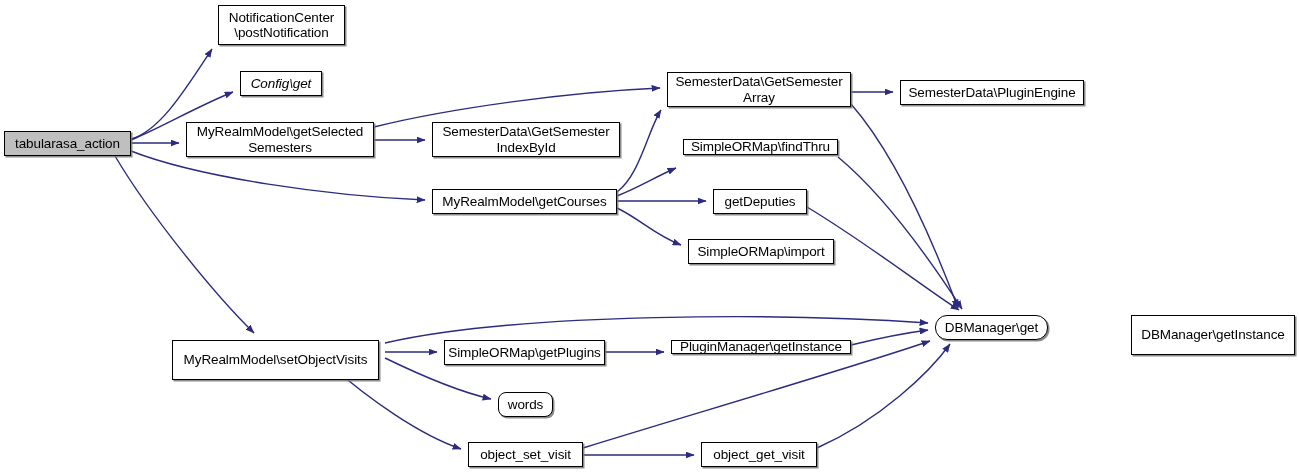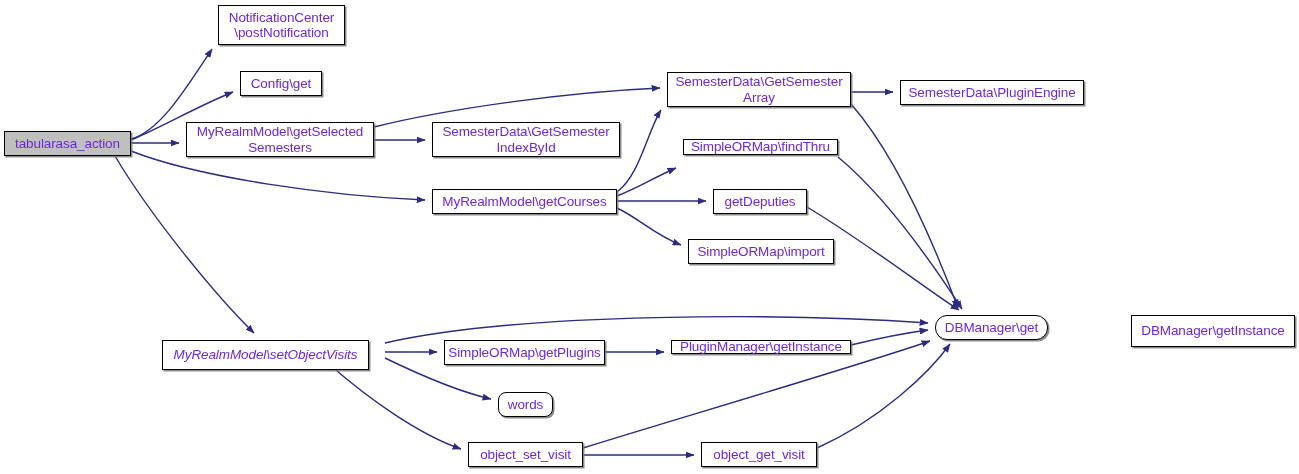--- a/index.html
+++ b/index.html
@@ -22,21 +22,21 @@
     top: 0;
     width: 1299px;
     height: 474px;
     pointer-events: none;
   }
   .node {
     position: absolute;
     box-sizing: border-box;
     border: 1px solid #000000;
     background: #ffffff;
-    color: #6d28d9;
+    color: #000000;
     display: flex;
     align-items: center;
     justify-content: center;
     text-align: center;
     line-height: 1.12;
     font-size: 13.5px;
     letter-spacing: -0.1px;
     white-space: pre-line;
     box-shadow: 1.5px 1.5px 0 0 rgba(120,120,120,0.85);
     z-index: 2;
@@ -79,34 +79,34 @@
         <path d="M 851 345 C 880 338 905 333 928 330" fill="none" stroke="#2b2b7f" stroke-width="1.4" marker-end="url(#arrowhead)"></path>
         <path d="M 583 448 C 700 412 860 365 930 341" fill="none" stroke="#2b2b7f" stroke-width="1.4" marker-end="url(#arrowhead)"></path>
         <path d="M 583 455 L 694 455" fill="none" stroke="#2b2b7f" stroke-width="1.4" marker-end="url(#arrowhead)"></path>
         <path d="M 817 448 C 880 420 930 372 950 344" fill="none" stroke="#2b2b7f" stroke-width="1.4" marker-end="url(#arrowhead)"></path>
       </g>
   </svg>
   <div id="nodes-group">
       <div class="node highlight" style="left: 4px; top: 131px; width: 127px; height: 25px; text-align: right;">tabularasa_action</div>
       <div class="node" style="left: 218px; top: 5px; width: 127px; height: 40px;">NotificationCenter
 \postNotification</div>
-      <div class="node" style="left: 240px; top: 71px; width: 82px; height: 25px;">Config\get</div>
+      <div class="node" style="left: 240px; top: 71px; width: 82px; height: 25px; font-style: italic;">Config\get</div>
       <div class="node" style="left: 186px; top: 122px; width: 188px; height: 35px;">MyRealmModel\getSelected
 Semesters</div>
       <div class="node" style="left: 432px; top: 122px; width: 188px; height: 35px;">SemesterData\GetSemester
 IndexById</div>
       <div class="node" style="left: 667px; top: 72px; width: 184px; height: 35px;">SemesterData\GetSemester
 Array</div>
       <div class="node" style="left: 900px; top: 80px; width: 184px; height: 25px;">SemesterData\PluginEngine</div>
       <div class="node" style="left: 432px; top: 189px; width: 185px; height: 25px;">MyRealmModel\getCourses</div>
       <div class="node" style="left: 683px; top: 139px; width: 155px; height: 16px;">SimpleORMap\findThru</div>
       <div class="node" style="left: 713px; top: 189px; width: 94px; height: 25px;">getDeputies</div>
       <div class="node" style="left: 688px; top: 239px; width: 146px; height: 25px;">SimpleORMap\import</div>
       <div class="node" style="left: 935px; top: 315px; width: 113px; height: 25px; border-radius: 12px;">DBManager\get</div>
-      <div class="node" style="left: 1131px; top: 315px; width: 164px; height: 32px;">DBManager\getInstance</div>
-      <div class="node" style="left: 162px; top: 340px; width: 207px; height: 30px; font-style: italic;">MyRealmModel\setObjectVisits</div>
+      <div class="node" style="left: 1131px; top: 315px; width: 164px; height: 40px;">DBManager\getInstance</div>
+      <div class="node" style="left: 172px; top: 340px; width: 207px; height: 40px;">MyRealmModel\setObjectVisits</div>
       <div class="node" style="left: 444px; top: 340px; width: 161px; height: 25px;">SimpleORMap\getPlugins</div>
       <div class="node" style="left: 671px; top: 340px; width: 180px; height: 14px;">PluginManager\getInstance</div>
       <div class="node" style="left: 498px; top: 392px; width: 55px; height: 25px; border-radius: 8px;">words</div>
       <div class="node" style="left: 468px; top: 442px; width: 115px; height: 25px;">object_set_visit</div>
       <div class="node" style="left: 701px; top: 442px; width: 116px; height: 25px;">object_get_visit</div>
     </div>
 </div>
 
 </body></html>

